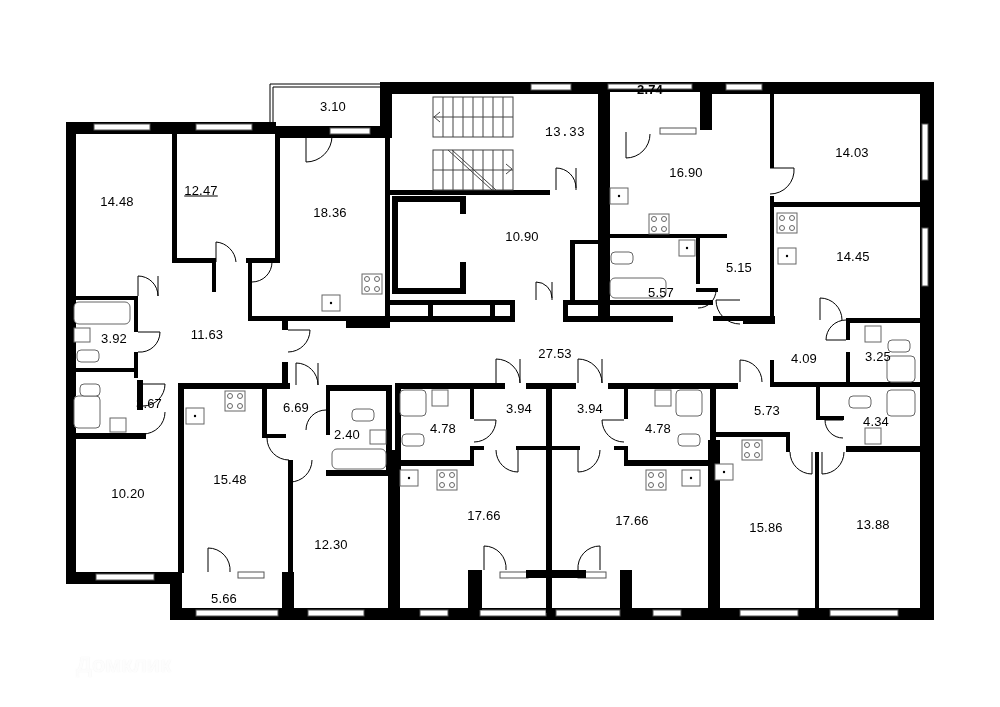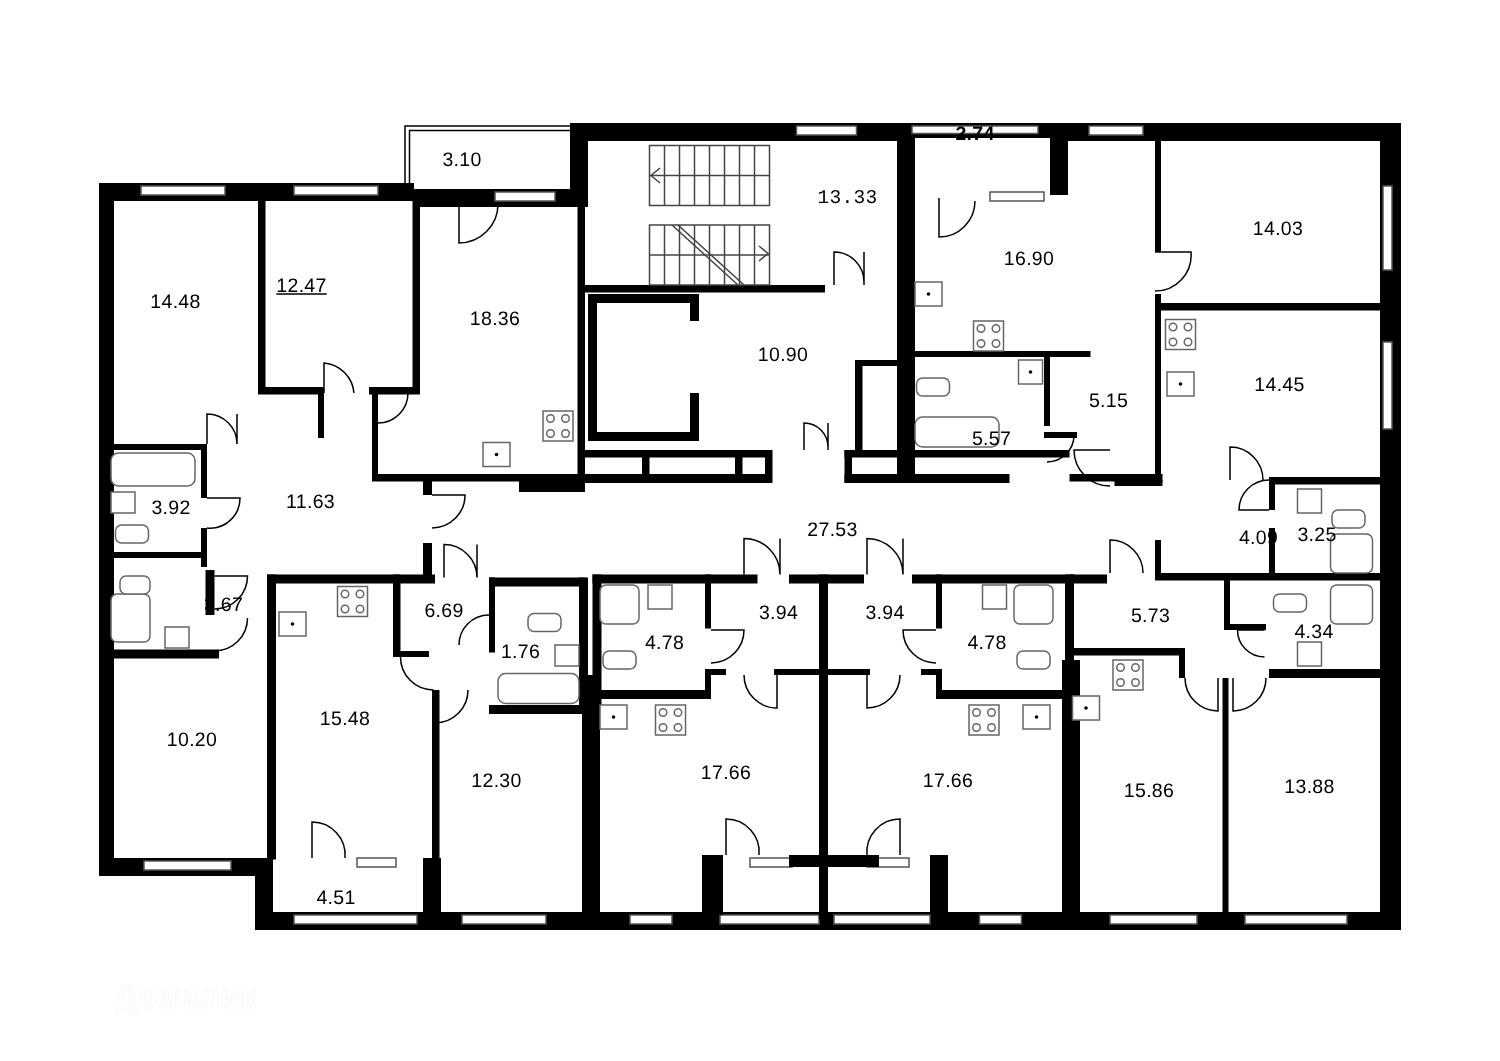--- a/index.html
+++ b/index.html
@@ -387,52 +387,52 @@
       </g>
     <g>
         <rect class="fix" x="849" y="396" width="22" height="12" rx="4"></rect>
       </g>
   </g>
 </svg>
 
 <div id="labels">
     <div class="label" style="left: 117px; top: 201px;">14.48</div>
     <div class="label" style="left: 201px; top: 190px; text-decoration: underline;">12.47</div>
-    <div class="label" style="left: 308px; top: 106px;">3.10</div>
+    <div class="label" style="left: 333px; top: 106px;">3.10</div>
     <div class="label" style="left: 330px; top: 212px;">18.36</div>
     <div class="label" style="left: 565px; top: 132px; font-family: Liberation Mono, monospace;">13.33</div>
     <div class="label" style="left: 522px; top: 236px;">10.90</div>
     <div class="label" style="left: 650px; top: 89px; font-weight: bold;">2.74</div>
     <div class="label" style="left: 686px; top: 172px;">16.90</div>
     <div class="label" style="left: 852px; top: 152px;">14.03</div>
     <div class="label" style="left: 661px; top: 264px; margin-top: 28px;">5.57</div>
     <div class="label" style="left: 739px; top: 267px;">5.15</div>
     <div class="label" style="left: 853px; top: 256px;">14.45</div>
     <div class="label" style="left: 114px; top: 338px;">3.92</div>
     <div class="label" style="left: 207px; top: 334px;">11.63</div>
     <div class="label" style="left: 555px; top: 353px;">27.53</div>
-    <div class="label" style="left: 804px; top: 358px; margin-left: 35px;">4.09</div>
+    <div class="label" style="left: 804px; top: 358px;">4.09</div>
     <div class="label" style="left: 878px; top: 356px;">3.25</div>
     <div class="label" style="left: 117px; top: 403px; margin-left: 32px;">3.67</div>
     <div class="label" style="left: 296px; top: 407px;">6.69</div>
-    <div class="label" style="left: 347px; top: 434px;">1.76</div>
+    <div class="label" style="left: 347px; top: 434px;">2.40</div>
     <div class="label" style="left: 443px; top: 428px;">4.78</div>
     <div class="label" style="left: 519px; top: 408px;">3.94</div>
     <div class="label" style="left: 590px; top: 408px;">3.94</div>
     <div class="label" style="left: 658px; top: 428px;">4.78</div>
     <div class="label" style="left: 767px; top: 410px;">5.73</div>
     <div class="label" style="left: 876px; top: 421px;">4.34</div>
     <div class="label" style="left: 128px; top: 493px;">10.20</div>
     <div class="label" style="left: 230px; top: 479px;">15.48</div>
-    <div class="label" style="left: 331px; top: 520px;">12.30</div>
+    <div class="label" style="left: 331px; top: 544px;">12.30</div>
     <div class="label" style="left: 484px; top: 515px;">17.66</div>
     <div class="label" style="left: 632px; top: 520px;">17.66</div>
     <div class="label" style="left: 766px; top: 527px;">15.86</div>
     <div class="label" style="left: 873px; top: 524px;">13.88</div>
-    <div class="label" style="left: 224px; top: 598px;">4.51</div>
+    <div class="label" style="left: 224px; top: 598px;">5.66</div>
   </div>
 
 <div class="wm">
   <svg viewBox="0 0 34 34">
       <path d="M17 3 L30 10 V24 L17 31 L4 24 V10 Z" fill="none" stroke="rgba(255,255,255,0.9)" stroke-width="4"></path>
     </svg>
   <span>Домклик</span>
 </div>
 
 </body></html>

